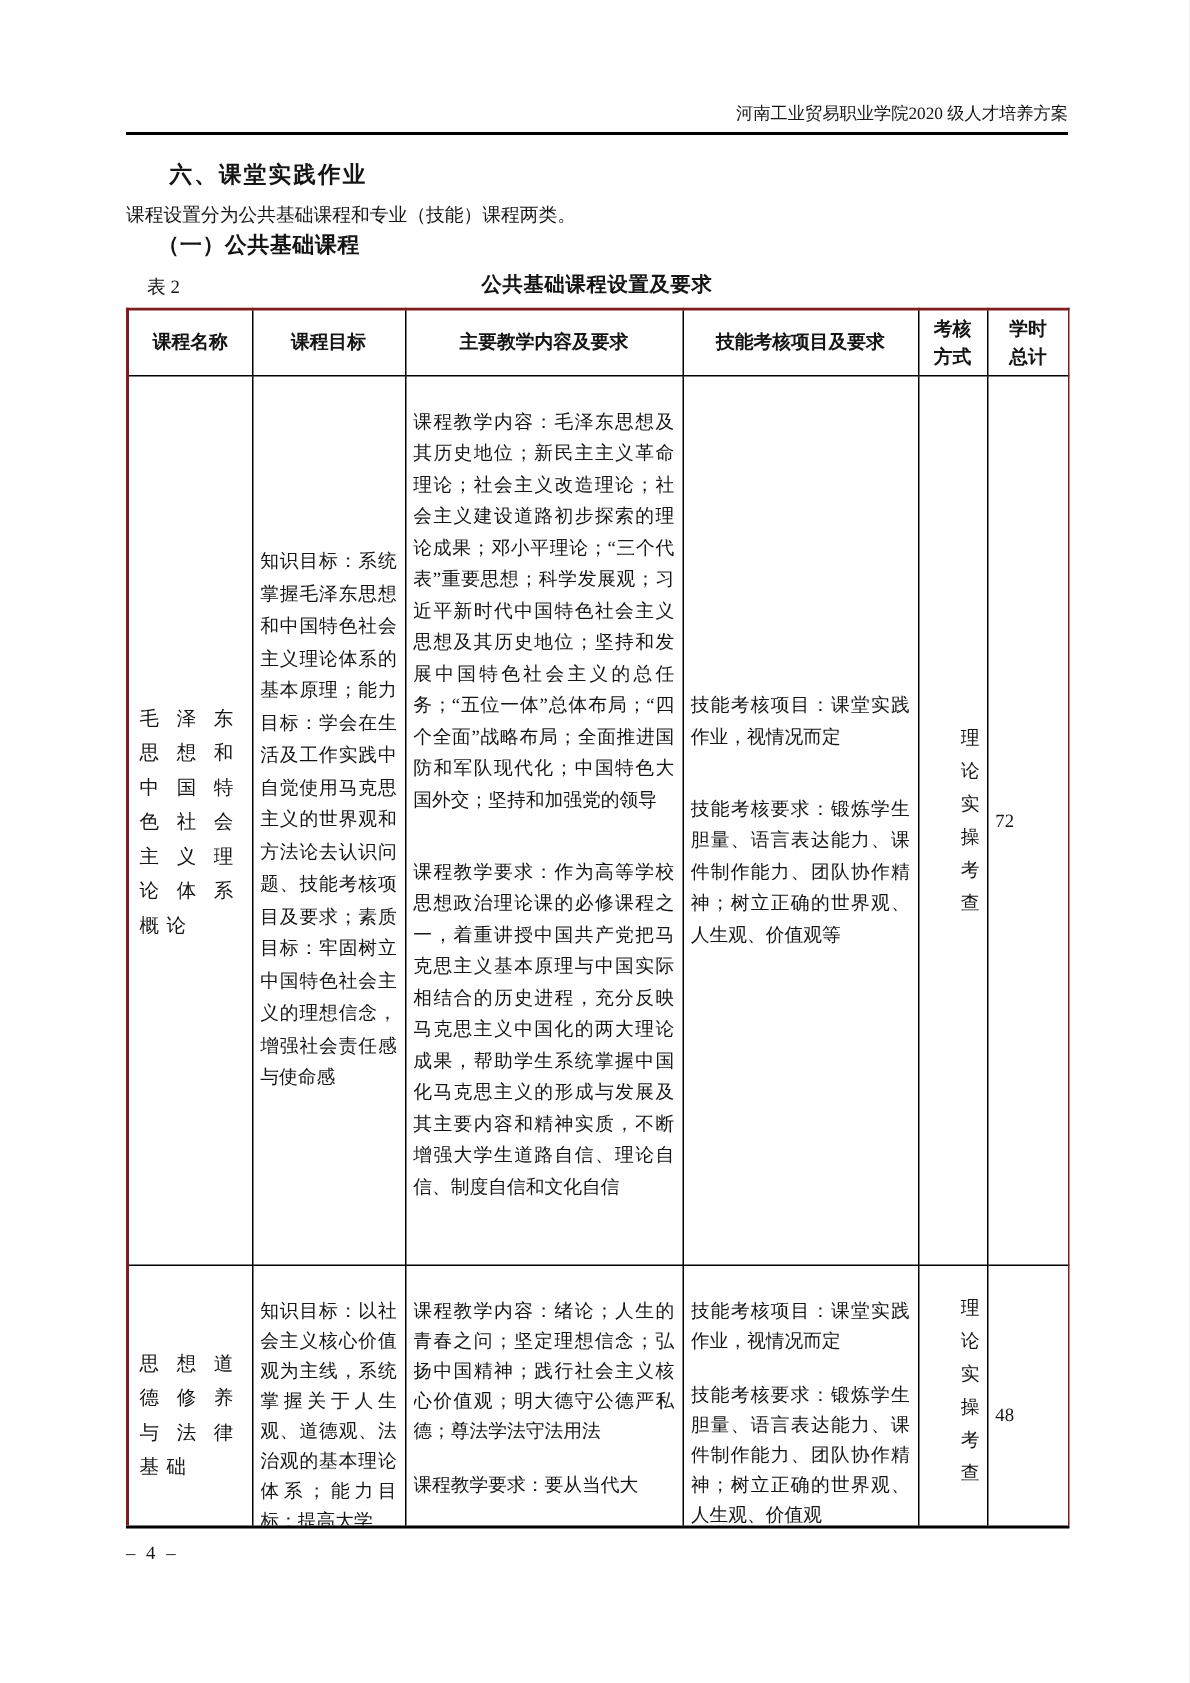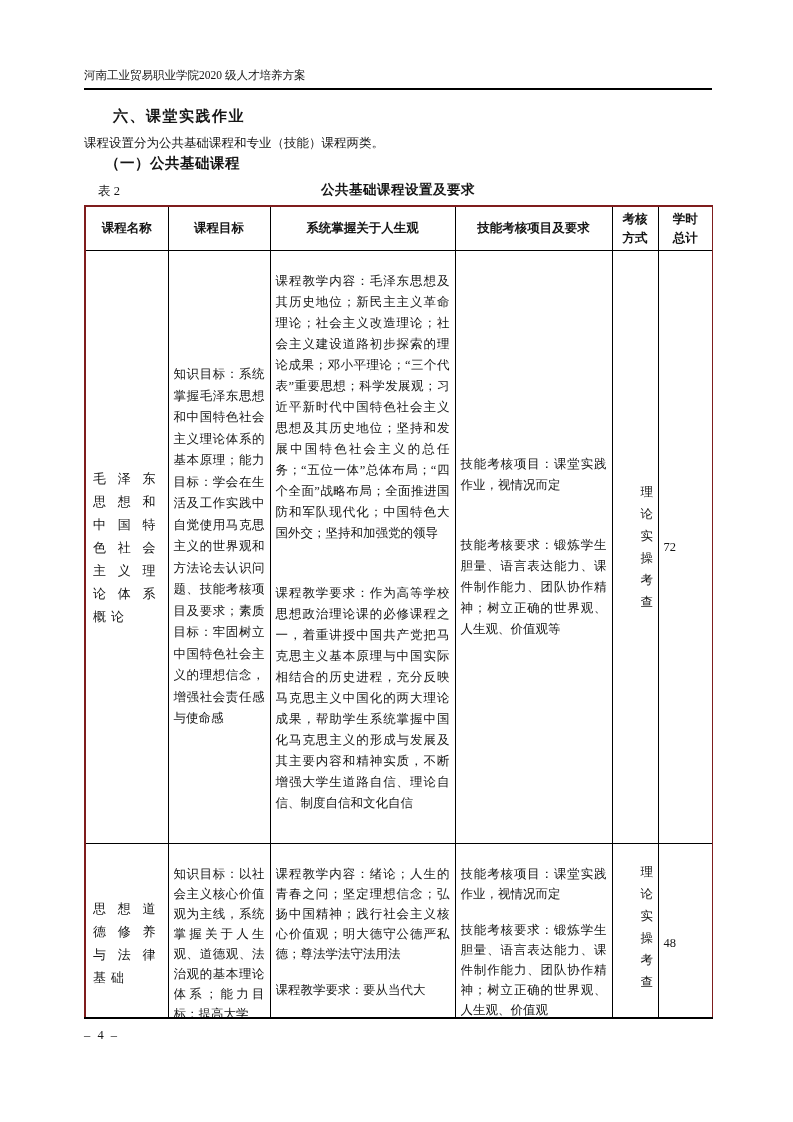--- a/index.html
+++ b/index.html
@@ -5,21 +5,21 @@
   html,body { margin:0; padding:0; background:#e8e8e8; }
   .page {
     position:relative; width:793px; height:1122px; margin:0 auto;
     background:#fff; color:#151515;
     font-family:"Liberation Serif","DejaVu Serif",serif;
     overflow:hidden;
   }
   
   .doc-header {
     position:absolute; left:84px; top:68px; width:628px;
-    display:flex; justify-content:flex-start; align-items:flex-end;
+    display:flex; justify-content:flex-end; align-items:flex-end;
     font-size:11.5px; border-bottom:2px solid #000; padding-bottom:5px;
   }
   
   .section-heading {
     position:absolute; left:84px; top:107px; width:628px;
     font-size:15px; font-weight:bold; text-indent:29px; letter-spacing:1.5px;
   }
   .intro { position:absolute; left:84px; top:135px; width:628px; font-size:12.5px; }
   .subsection-heading {
     position:absolute; left:84px; top:154px; width:628px;
@@ -57,21 +57,21 @@
   }
   td.obj .objwrap {
     text-align:justify; text-justify:inter-character; word-break:break-all;
     line-height:21.5px;
   }
   td.content { vertical-align:top; }
   td.content p, td.assess p {
     margin:0; text-align:justify; text-justify:inter-character;
     word-break:break-all; line-height:21px;
   }
-  td.content p.gap, td.assess p.gap { margin-top:39px; }
+  td.content p.gap, td.assess p.gap { margin-top:27px; }
   td.method { padding:4px 5px; }
   td.method .methodwrap { line-height:22px; text-align:center; word-break:break-all;margin-left:23px; }
   td.hours { text-align:left; }
   
   tr.row2 .clip2 { max-height:158px; overflow:hidden; }
   tr.row2 td.content p, tr.row2 td.assess p, tr.row2 td.obj .objwrap { line-height:20px; }
   tr.row2 td.content p.gap, tr.row2 td.assess p.gap { margin-top:16px; }
   tr.row2 .vcenter2 {
     height:158px; display:flex; flex-direction:column; justify-content:center;
   }
@@ -106,21 +106,21 @@
           <col style="width:102px">
           <col style="width:185px">
         <col style="width:157px">
           <col style="width:46px">
           <col style="width:55px">
       </colgroup>
       <thead>
         <tr>
           <th>课程名称</th>
           <th>课程目标</th>
-          <th>系统掌握关于人生观</th>
+          <th>主要教学内容及要求</th>
           <th>技能考核项目及要求</th>
           <th class="h-method">考核方式</th>
           <th class="h-hours">学时总计</th>
         </tr>
       </thead>
       <tbody>
         <tr class="row1">
           <td class="cname">
             <div class="namewrap">毛泽东思想和中国特色社会主义理论体系概论</div>
           </td>

